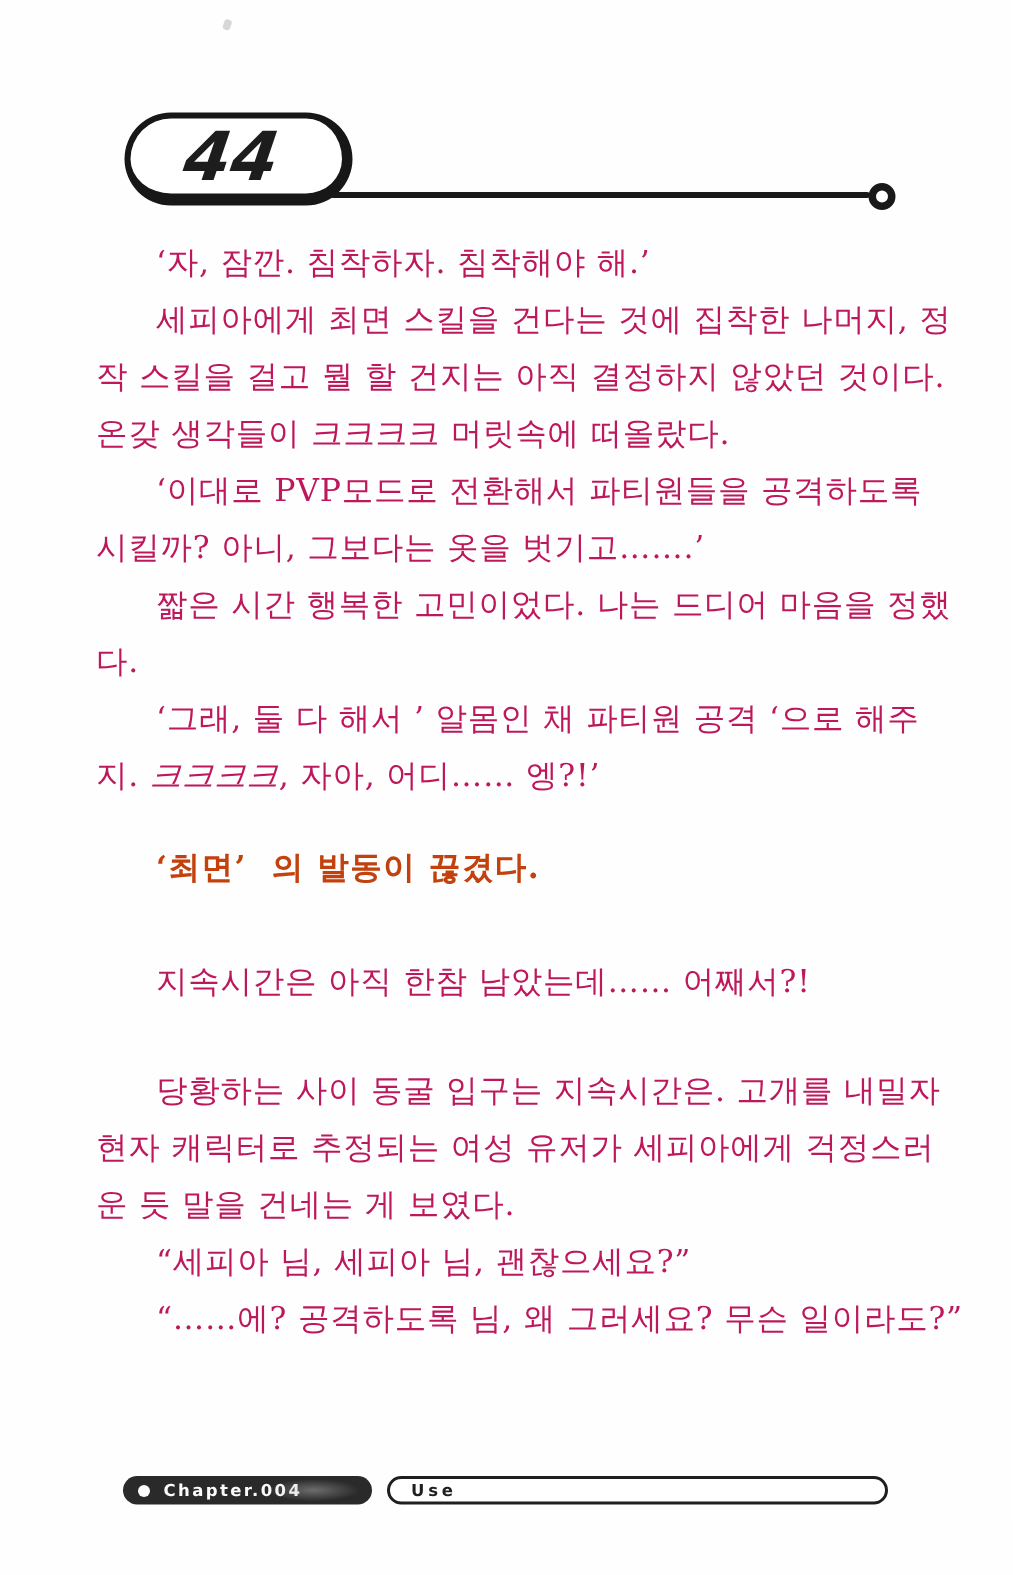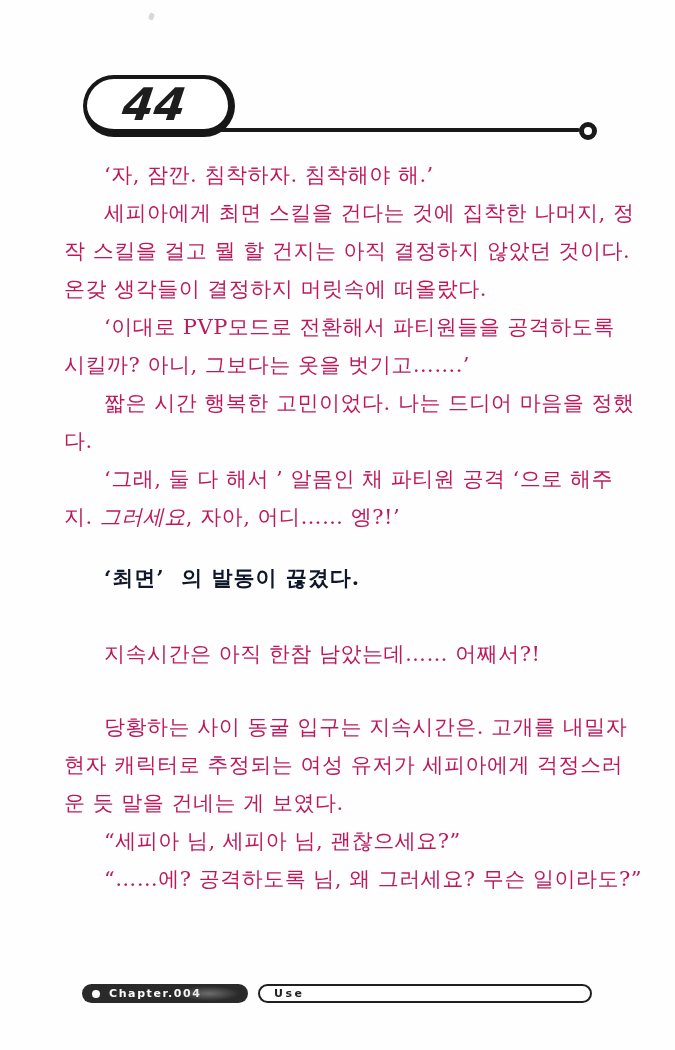--- a/index.html
+++ b/index.html
@@ -55,21 +55,21 @@
   
   .body-text { position: absolute; left: 64px; top: 156px; width: 580px; }
   .line {
     white-space: pre;
     font-size: 21px;
     height: 38px; line-height: 38px;
     letter-spacing: 0.5px;
     color: #be185d;
   }
   .line.indent { padding-left: 40px; }
-  .line.bold { font-weight: bold; color: #0f172a; letter-spacing: 1px; }
+  .line.bold { font-weight: bold; color: #c2410c; letter-spacing: 1px; }
   .line .seg-i { font-style: italic; }
   .spacer { width: 100%; }
 
   
   .footer-chapter {
     position: absolute; left: 82px; top: 984px;
     width: 166px; height: 19px;
     background: #2a2a2a; border-radius: 10px;
     display: flex; align-items: center;
     padding-left: 10px; box-sizing: border-box;
@@ -117,27 +117,27 @@
   <div class="badge">
     <span class="badge-num">44</span>
   </div>
   <div class="header-line"></div>
   <div class="header-ring"></div>
 
   <div class="body-text">
       <div class="line indent">‘자, 잠깐. 침착하자. 침착해야 해.’</div>
       <div class="line indent">세피아에게 최면 스킬을 건다는 것에 집착한 나머지, 정</div>
       <div class="line">작 스킬을 걸고 뭘 할 건지는 아직 결정하지 않았던 것이다.</div>
-      <div class="line">온갖 생각들이 결정하지 머릿속에 떠올랐다.</div>
+      <div class="line">온갖 생각들이 크크크크 머릿속에 떠올랐다.</div>
       <div class="line indent">‘이대로 PVP모드로 전환해서 파티원들을 공격하도록</div>
       <div class="line">시킬까? 아니, 그보다는 옷을 벗기고…….’</div>
       <div class="line indent">짧은 시간 행복한 고민이었다. 나는 드디어 마음을 정했</div>
       <div class="line">다.</div>
       <div class="line indent">‘그래, 둘 다 해서 ’ 알몸인 채 파티원 공격 ‘으로 해주</div>
-      <div class="line"><span class="seg">지. </span><span class="seg-i">그러세요</span><span class="seg">, 자아, 어디…… 엥?!’</span></div>
+      <div class="line"><span class="seg">지. </span><span class="seg-i">크크크크</span><span class="seg">, 자아, 어디…… 엥?!’</span></div>
       <div class="spacer" style="height: 23px;"></div>
       <div class="line indent bold">‘최면’  의 발동이 끊겼다.</div>
       <div class="spacer" style="height: 38px;"></div>
       <div class="line indent">지속시간은 아직 한참 남았는데…… 어째서?!</div>
       <div class="spacer" style="height: 35px;"></div>
       <div class="line indent">당황하는 사이 동굴 입구는 지속시간은. 고개를 내밀자</div>
       <div class="line">현자 캐릭터로 추정되는 여성 유저가 세피아에게 걱정스러</div>
       <div class="line">운 듯 말을 건네는 게 보였다.</div>
       <div class="line indent">“세피아 님, 세피아 님, 괜찮으세요?”</div>
       <div class="line indent">“……에? 공격하도록 님, 왜 그러세요? 무슨 일이라도?”</div>

